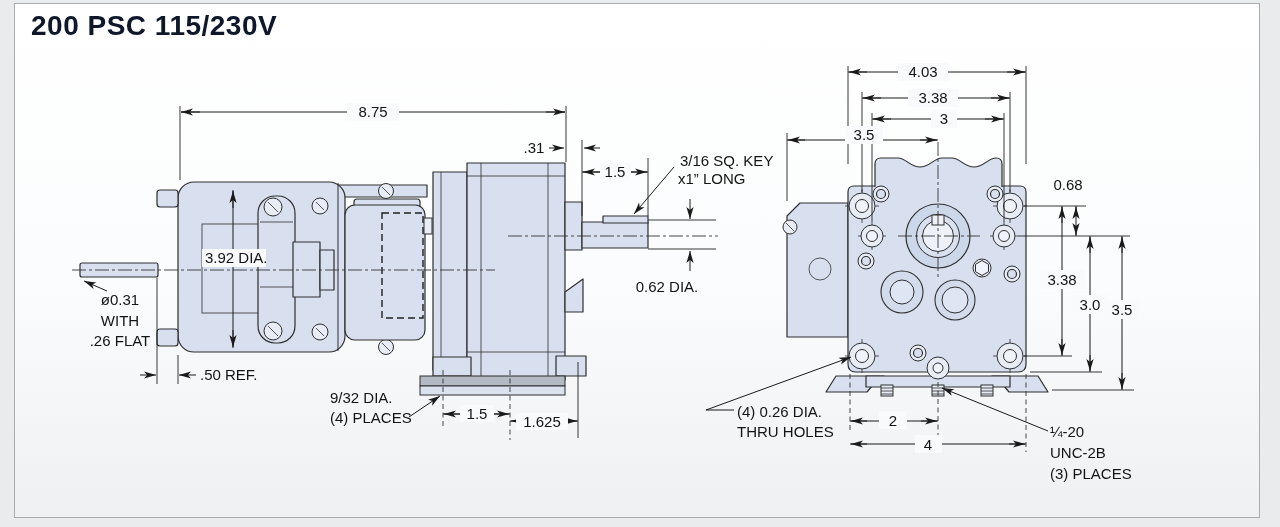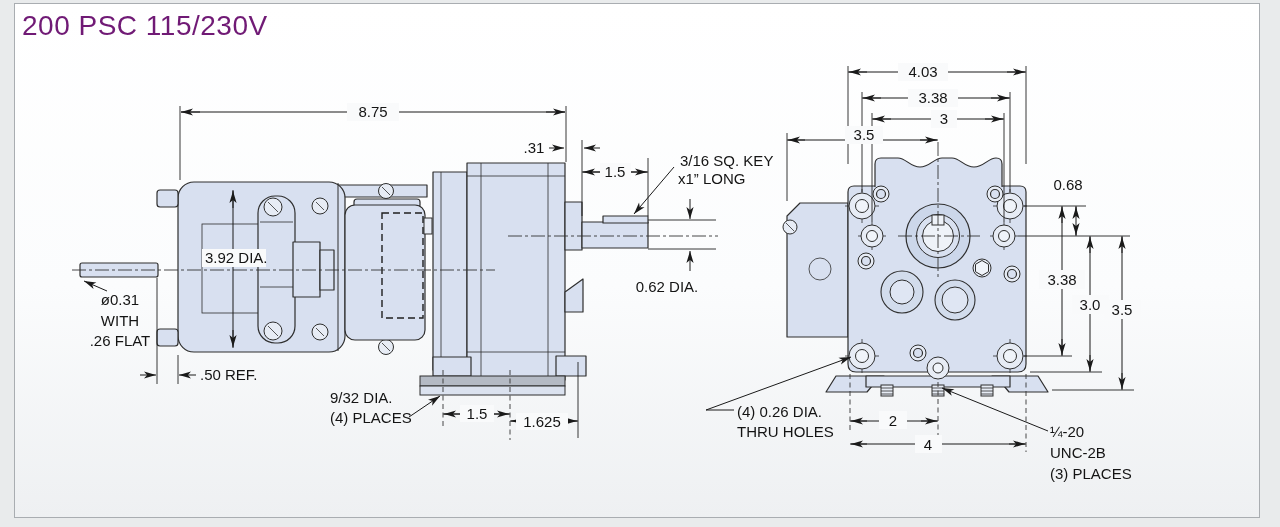--- a/index.html
+++ b/index.html
@@ -7,23 +7,23 @@
     width:1280px;height:527px;position:relative;overflow:hidden;
     background:#e9ebec;
     font-family:"Liberation Sans", sans-serif;
   }
   .frame{
     position:absolute;left:14px;top:3px;width:1244px;height:513px;
     background:linear-gradient(180deg,#ffffff 0%,#fbfcfd 55%,#eef0f2 100%);
     border:1px solid #a9adb1;
   }
   .page-title{
-    position:absolute;left:22px;top:10px;
-    font-size:28px;font-weight:normal;letter-spacing:.5px;
-    color:#701a75;
+    position:absolute;left:31px;top:10px;
+    font-size:28px;font-weight:bold;letter-spacing:.5px;
+    color:#0f172a;
   }
   svg.drawing{position:absolute;left:0;top:0;width:1280px;height:527px;}
   
   .part  {fill:#d8e0f0;stroke:#2e2e2e;stroke-width:1.2;stroke-linejoin:round;}
   .part2 {fill:#e7ecf5;stroke:#2e2e2e;stroke-width:1;}
   .hole  {fill:#f0f4fa;stroke:#2e2e2e;stroke-width:1;}
   .edge  {stroke:#2e2e2e;stroke-width:1;fill:none;}
   .thin  {stroke:#2e2e2e;stroke-width:.8;fill:none;}
   .ext   {stroke:#222;stroke-width:.9;fill:none;}
   .dim   {stroke:#1a1a1a;stroke-width:1;fill:none;}

